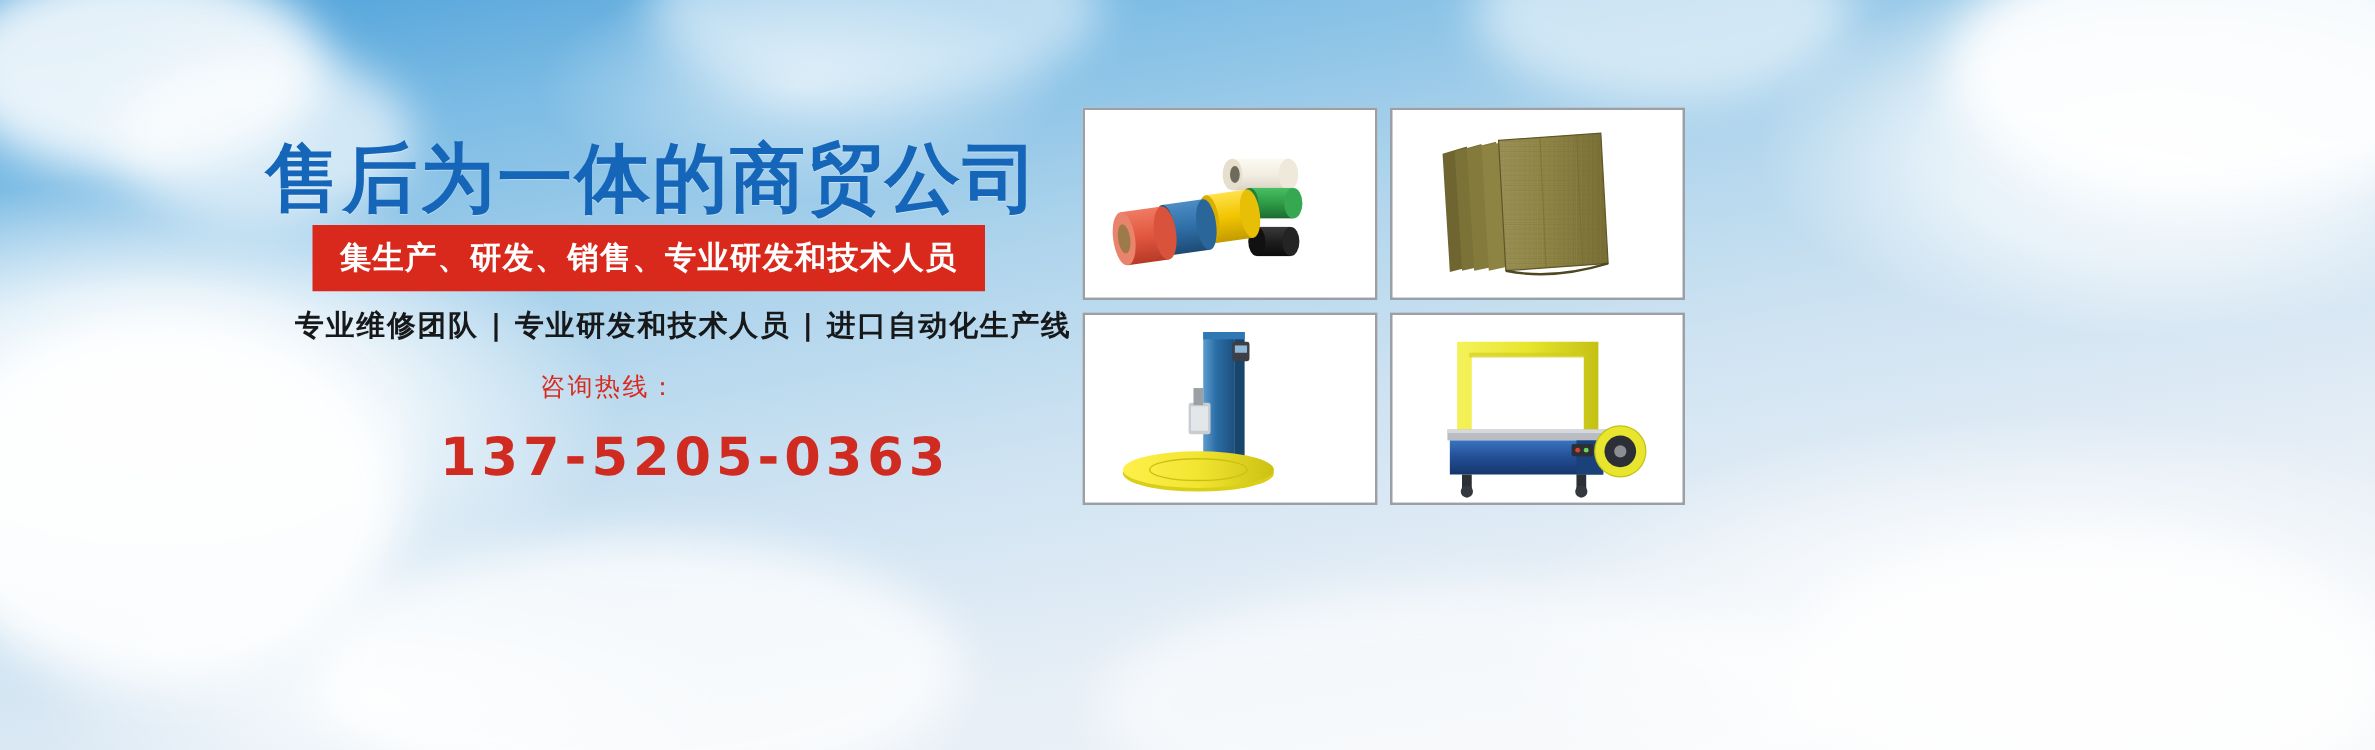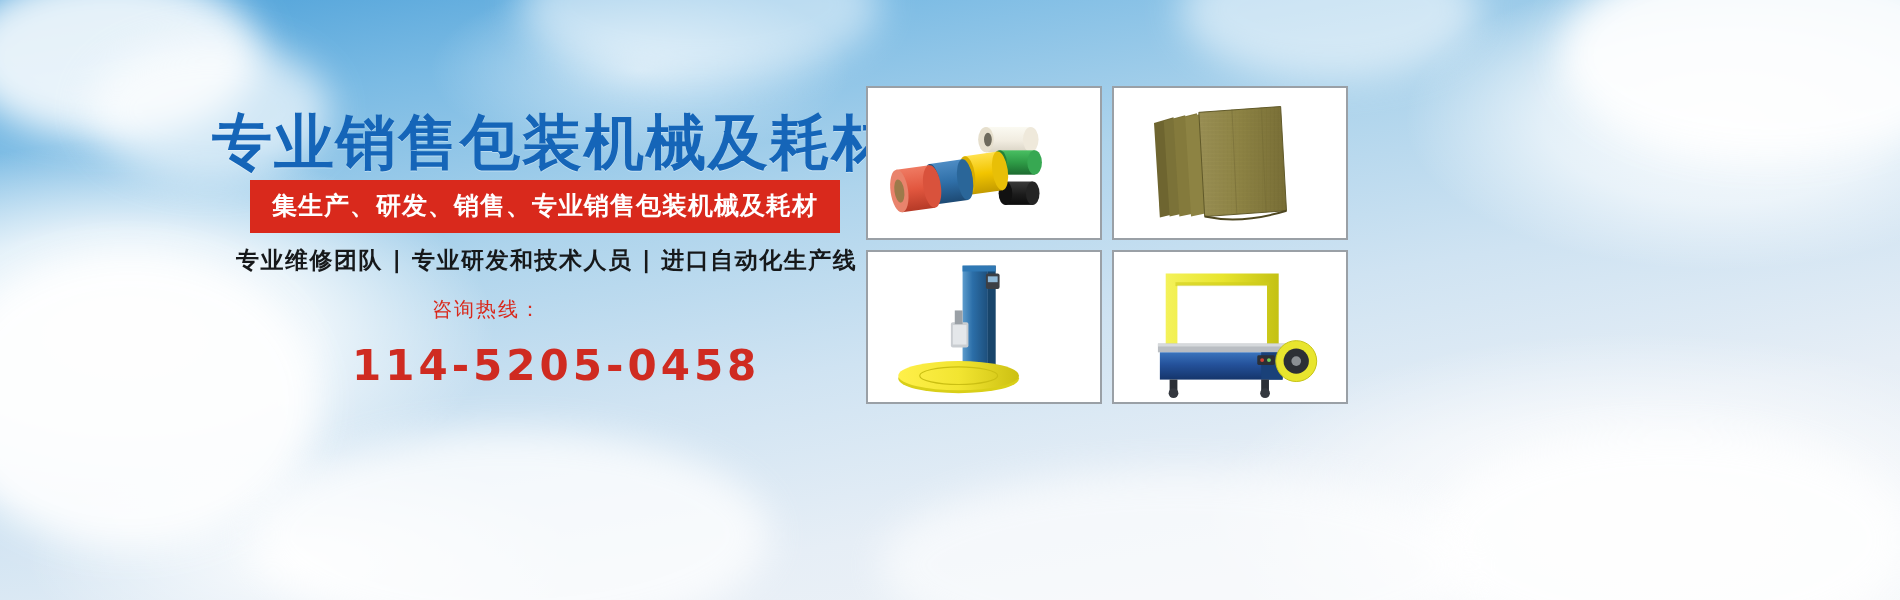--- a/index.html
+++ b/index.html
@@ -89,31 +89,31 @@
   <div class="cloud c3"></div>
   <div class="cloud c4"></div>
   <div class="cloud c5"></div>
   <div class="cloud c6"></div>
   <div class="cloud c7"></div>
   <div class="cloud c8"></div>
   <div class="cloud c9"></div>
 
   <div id="left-copy">
 
-    <div class="headline">专业销售包装机械及耗材</div>
+    <div class="headline">售后为一体的商贸公司</div>
 
     <div class="redband">
-      <span>集生产、研发、销售、专业销售包装机械及耗材</span>
+      <span>集生产、研发、销售、专业研发和技术人员</span>
     </div>
 
     <div class="subline">专业维修团队 | 专业研发和技术人员 | 进口自动化生产线</div>
 
     <div class="hotline-label">咨询热线：</div>
 
-    <div class="hotline-number">114-5205-0458</div>
+    <div class="hotline-number">137-5205-0363</div>
   </div>
 
   <div id="photo-grid">
 
     <div class="photo">
       <span class="sr">彩色打包带卷</span>
       <svg viewBox="0 0 236 154" preserveAspectRatio="xMidYMid meet">
         <defs>
           <linearGradient id="gRed" x1="0" y1="0" x2="0" y2="1">
             <stop offset="0%" stop-color="#ef7a62"></stop>

